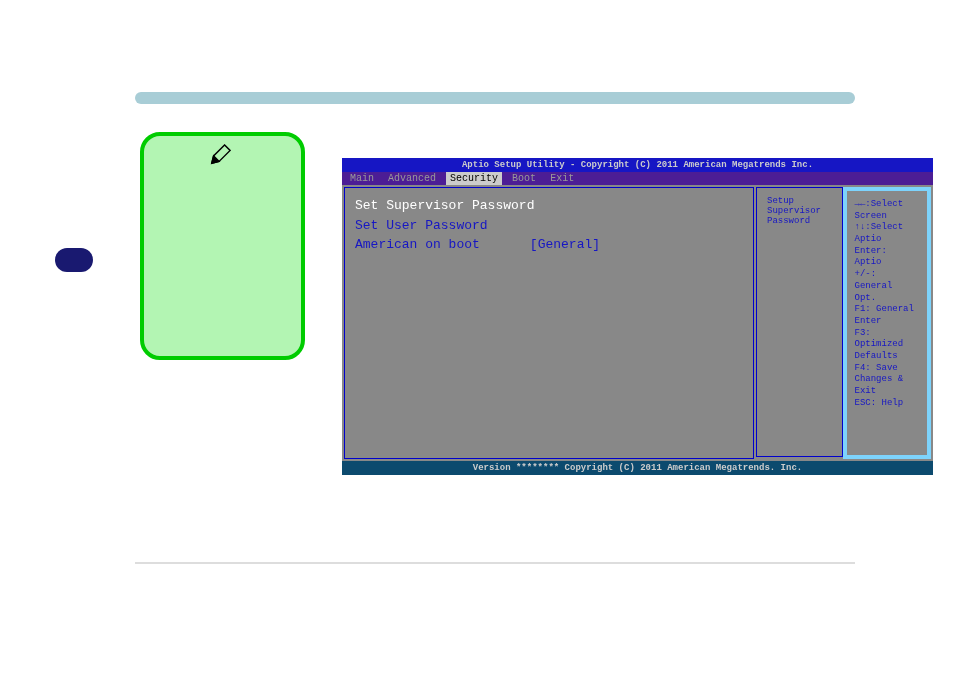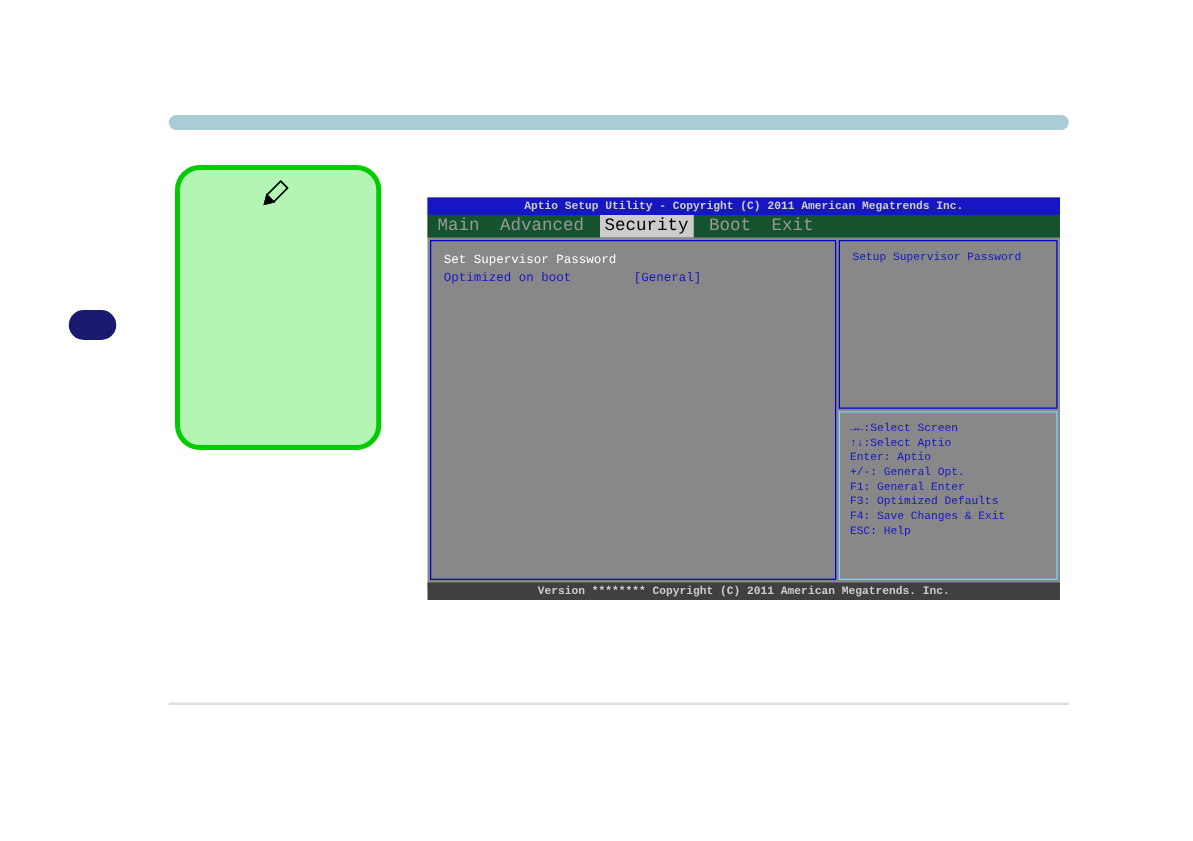--- a/index.html
+++ b/index.html
@@ -43,38 +43,38 @@
       left: 55px;
       width: 38px;
       height: 24px;
       background: #191970;
       border-radius: 12px;
     }
     .bios-window {
       position: absolute;
       top: 158px;
       left: 342px;
-      width: 506px;
+      width: 591px;
       height: 312px;
       background: #888888;
       font-family: 'Courier New', monospace;
       font-size: 9px;
     }
     .bios-header {
       background: #1616c4;
       color: #cccccc;
       text-align: center;
       padding: 2px 0;
       font-size: 9px;
       font-weight: bold;
     }
     .bios-tabs {
-      background: #14532d;
+      background: #4c1d95;
       padding: 0 4px;
-      font-size: 14px;
+      font-size: 10px;
       color: #999999;
     }
     .bios-tab {
       display: inline-block;
       padding: 1px 4px;
       cursor: pointer;
     }
     .bios-tab.active {
       background: #cccccc;
       color: #000000;
@@ -86,52 +86,51 @@
     }
     .bios-main {
       flex: 1;
       border: 1px solid #0000cc;
       padding: 8px 10px;
       margin-right: 2px;
     }
     .bios-right {
       width: 175px;
       display: flex;
-      flex-direction: column;
     }
     .bios-help {
       flex: 1;
       border: 1px solid #0000cc;
       padding: 8px 10px;
       margin-bottom: 2px;
       color: #1616c4;
       font-size: 9px;
     }
     .bios-keys {
       flex: 1;
-      border: 1px solid #7dd3fc;
+      border: 4px solid #7dd3fc;
       padding: 8px 8px;
       color: #1616c4;
       font-size: 9px;
       line-height: 1.3;
     }
     .bios-item {
       color: #1616c4;
-      font-size: 10px;
+      font-size: 13px;
       line-height: 1.5;
     }
     .bios-item.selected {
       color: #ffffff;
     }
     .bios-item .value {
       display: inline-block;
       margin-left: 50px;
     }
     .bios-footer {
-      background: #404040;
+      background: #0c4a6e;
       color: #cccccc;
       text-align: center;
       padding: 2px 0;
       font-size: 9px;
       font-weight: bold;
     }
     .bottom-line {
       position: absolute;
       top: 562px;
       left: 135px;
@@ -161,22 +160,23 @@
   <div class="bios-tabs">
     <span class="bios-tab">Main</span>
     <span class="bios-tab">Advanced</span>
     <span class="bios-tab active">Security</span>
     <span class="bios-tab">Boot</span>
     <span class="bios-tab">Exit</span>
   </div>
   <div class="bios-body">
     <div class="bios-main">
       <div class="bios-item selected">Set Supervisor Password</div>
+      <div class="bios-item">Set User Password</div>
       <div class="bios-item">
-        <span>Optimized on boot</span><span class="value">[General]</span>
+        <span>American on boot</span><span class="value">[General]</span>
       </div>
     </div>
     <div class="bios-right">
       <div class="bios-help">Setup Supervisor Password</div>
       <div class="bios-keys">
         <div>→←:Select Screen</div>
         <div>↑↓:Select Aptio</div>
         <div>Enter: Aptio</div>
         <div>+/-: General Opt.</div>
         <div>F1: General Enter</div>

